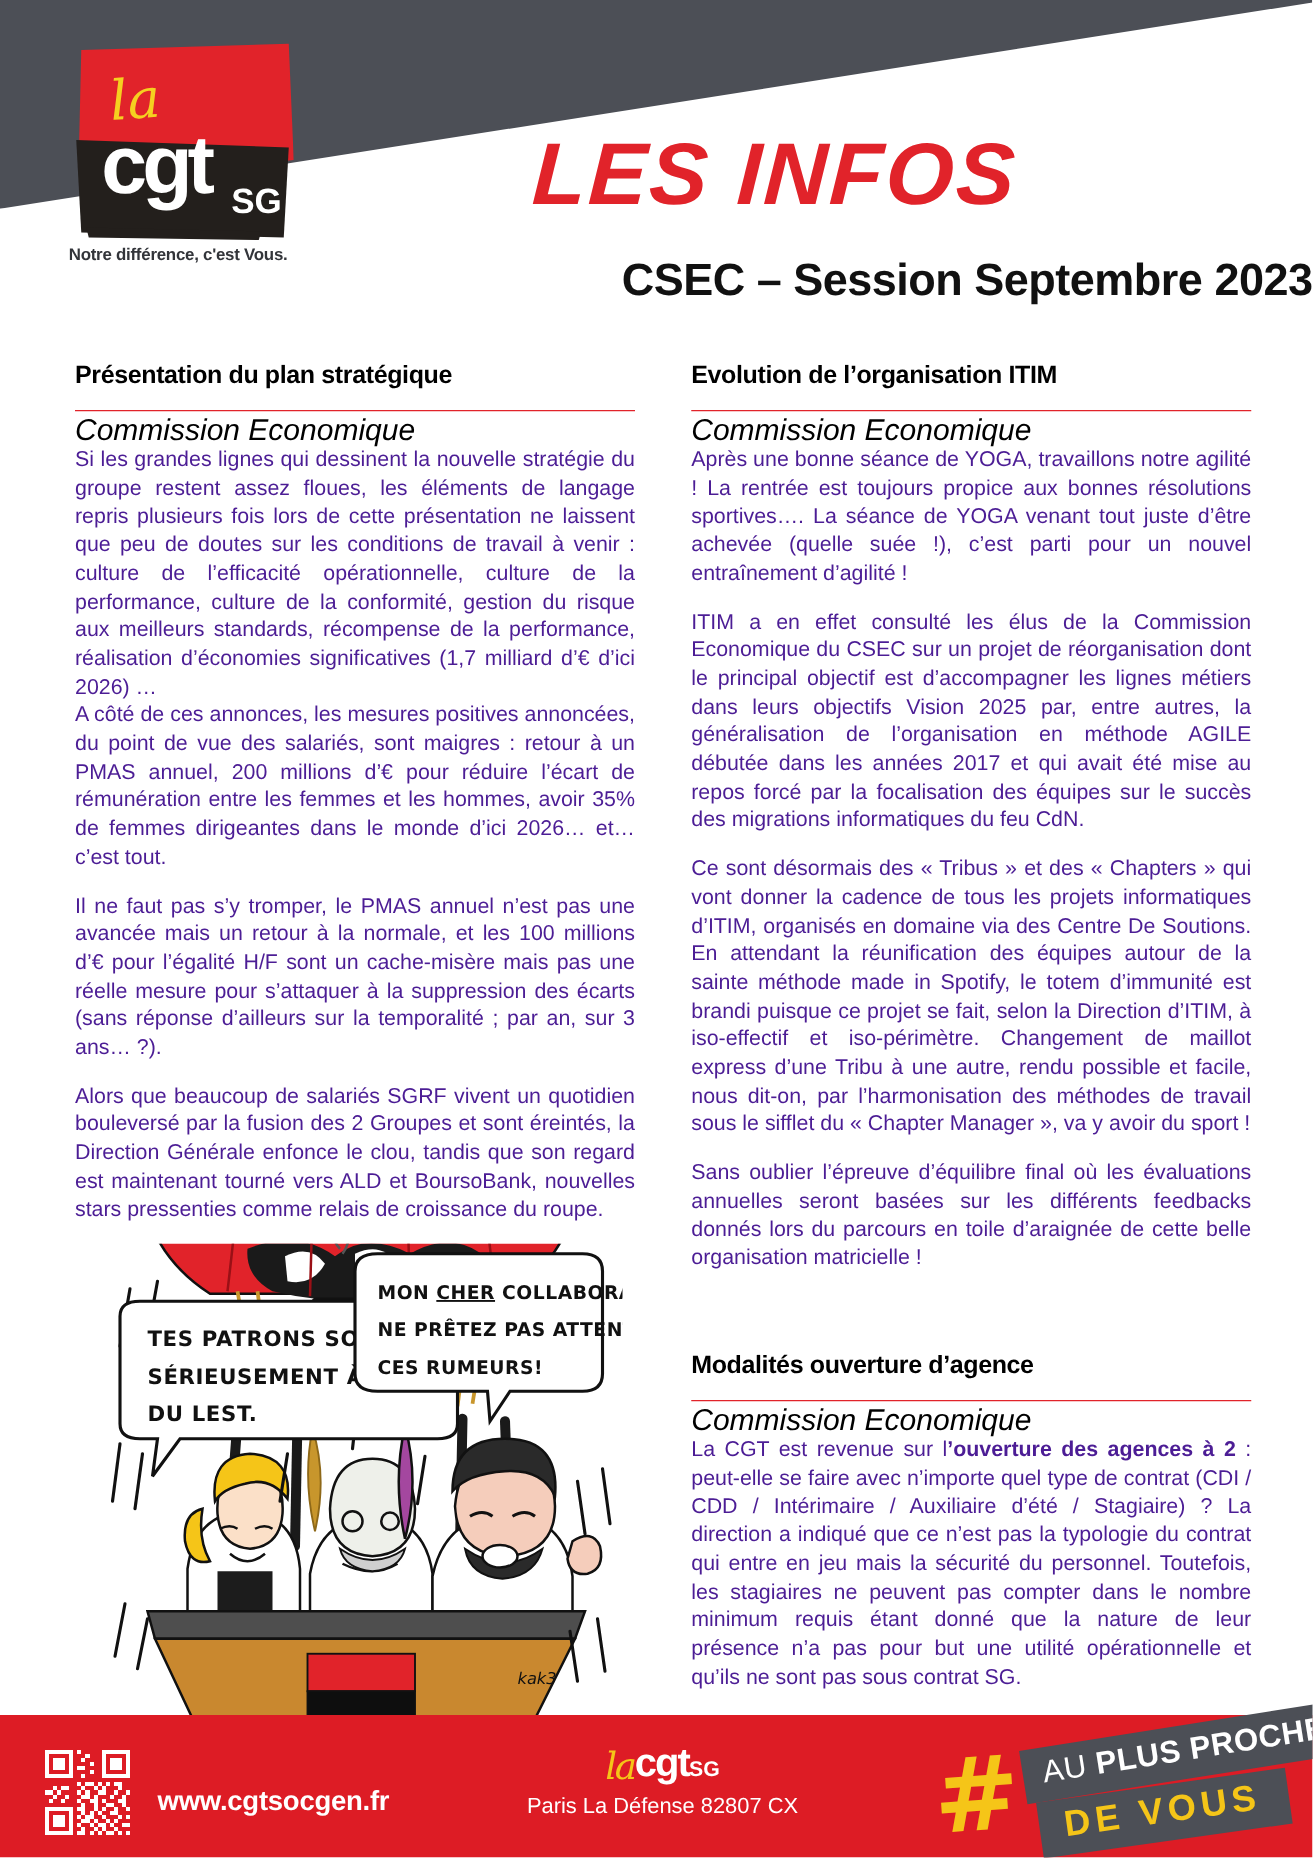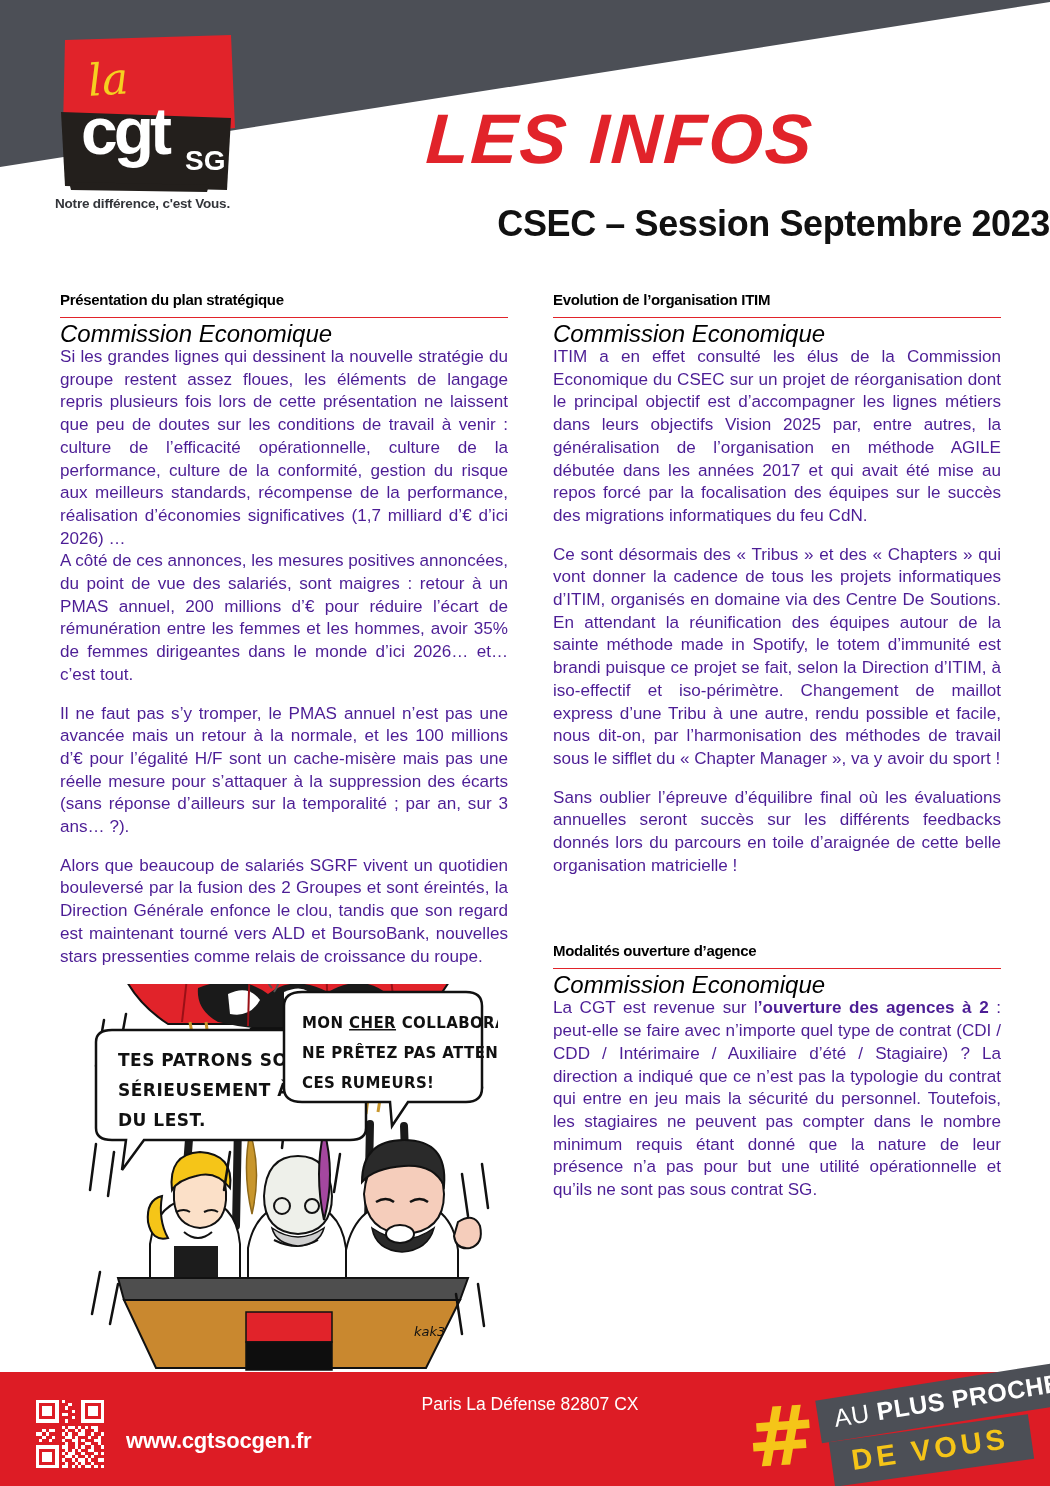--- a/index.html
+++ b/index.html
@@ -91,26 +91,26 @@
   }
   .col {
     position: absolute;
     top: 0;
     width: 448px;
   }
   .col-left  { left: 60px; }
   .col-right { left: 553px; }
 
   .sec-head {
-    font-size: 15px;
+    font-size: 20px;
     line-height: 28px;
     font-weight: bold;
     color: #000;
     border-bottom: 1.6px solid #e1232a;
-    padding-bottom: 3px;
+    padding-bottom: 14px;
     margin: 0;
     letter-spacing: -0.3px;
   }
   .sec-sub {
     font-size: 24px;
     line-height: 24px;
     font-style: italic;
     margin: 4px 0 0 0;
     color: #000;
   }
@@ -373,23 +373,24 @@
         </g>
         <text x="336" y="352" font-family="DejaVu Sans, sans-serif" font-size="13" font-style="italic" fill="#111">kak3</text>
       </svg>
     </div>
   </div>
 
   <div class="col col-right">
     <h2 class="sec-head">Evolution de l’organisation ITIM</h2>
     <div class="sec-sub">Commission Economique</div>
 
+    <p class="body gap-top">Après une bonne séance de YOGA, travaillons notre agilité ! La rentrée est toujours propice aux bonnes résolutions sportives…. La séance de YOGA venant tout juste d’être achevée (quelle suée !), c’est parti pour un nouvel entraînement d’agilité !</p>
     <p class="body">ITIM a en effet consulté les élus de la Commission Economique du CSEC sur un projet de réorganisation dont le principal objectif est d’accompagner les lignes métiers dans leurs objectifs Vision 2025 par, entre autres, la généralisation de l’organisation en méthode AGILE débutée dans les années 2017 et qui avait été mise au repos forcé par la focalisation des équipes sur le succès des migrations informatiques du feu CdN.</p>
     <p class="body">Ce sont désormais des « Tribus » et des « Chapters » qui vont donner la cadence de tous les projets informatiques d’ITIM, organisés en domaine via des Centre De Soutions. En attendant la réunification des équipes autour de la sainte méthode made in Spotify, le totem d’immunité est brandi puisque ce projet se fait, selon la Direction d’ITIM, à iso-effectif et iso-périmètre. Changement de maillot express d’une Tribu à une autre, rendu possible et facile, nous dit-on, par l’harmonisation des méthodes de travail sous le sifflet du « Chapter Manager », va y avoir du sport !</p>
-    <p class="body">Sans oublier l’épreuve d’équilibre final où les évaluations annuelles seront succès sur les différents feedbacks donnés lors du parcours en toile d’araignée de cette belle organisation matricielle !</p>
+    <p class="body">Sans oublier l’épreuve d’équilibre final où les évaluations annuelles seront basées sur les différents feedbacks donnés lors du parcours en toile d’araignée de cette belle organisation matricielle !</p>
 
     <div style="height:44px"></div>
 
     <h2 class="sec-head">Modalités ouverture d’agence</h2>
     <div class="sec-sub">Commission Economique</div>
 
     <p class="body gap-top"><span>La CGT est revenue sur l</span><b>’ouverture des agences à 2</b><span> : peut-elle se faire avec n’importe quel type de contrat (CDI / CDD / Intérimaire / Auxiliaire d’été / Stagiaire) ? La direction a indiqué que ce n’est pas la typologie du contrat qui entre en jeu mais la sécurité du personnel. Toutefois, les stagiaires ne peuvent pas compter dans le nombre minimum requis étant donné que la nature de leur présence n’a pas pour but une utilité opérationnelle et qu’ils ne sont pas sous contrat SG.</span></p>
   </div>
 </div>
 
@@ -488,20 +489,23 @@
           <rect x="15" y="20" width="2" height="1"></rect>
         <rect x="18" y="20" width="1" height="1"></rect>
           <rect x="20" y="20" width="1" height="1"></rect>
       </g>
     </svg>
   </div>
 
   <div class="site-url">www.cgtsocgen.fr</div>
 
   <div class="foot-center">
+    <div class="foot-logo">
+      <span class="la">la</span><span class="cgt">cgt</span><span class="sg">SG</span>
+    </div>
     <div class="foot-line">Paris La Défense 82807 CX</div>
   </div>
 
   <div class="slogan">
     <div class="hash">#</div>
     <div class="slab slab1"><span class="thin">AU </span><span class="fat">PLUS PROCHE</span></div>
     <div class="slab slab2">DE VOUS</div>
   </div>
 </div>
 

